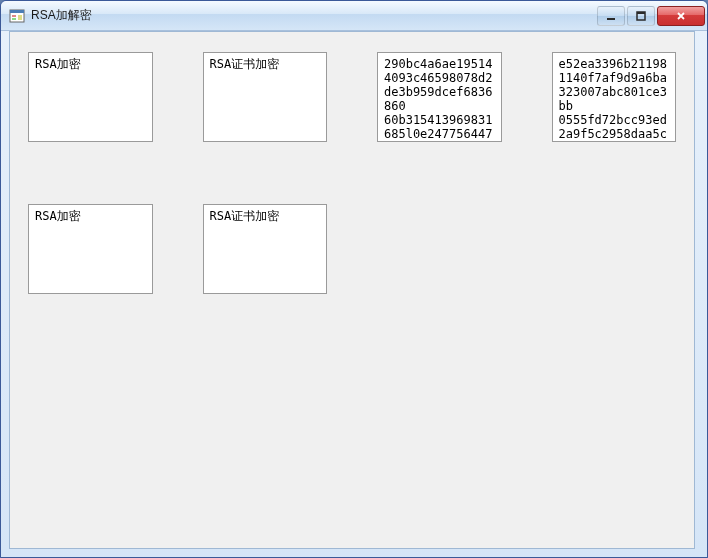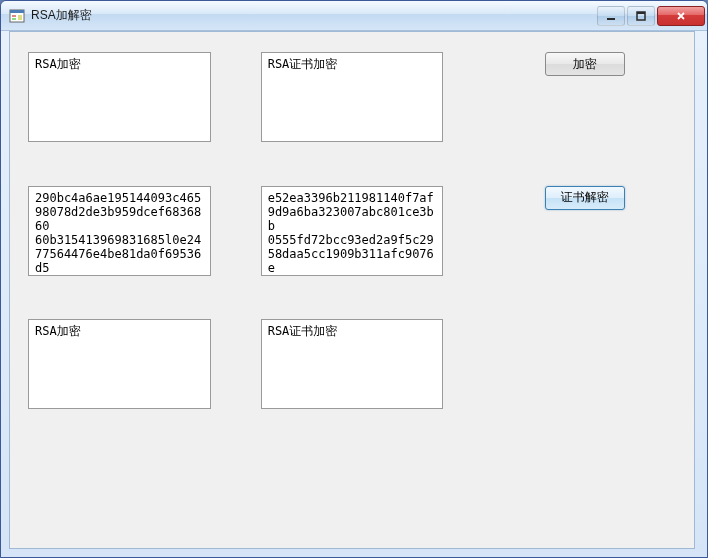--- a/index.html
+++ b/index.html
@@ -57,21 +57,21 @@
       border-radius: 3px;
     }
     .win-btn svg { width: 12px; height: 12px; }
     .client-area {
       flex: 1;
       background: #f0f0f0;
       margin: 0 12px 8px 8px;
       border: 1px solid #9fb8d4;
       padding: 20px 18px;
       display: grid;
-      grid-template-columns: 1fr 1fr 1fr;
+      grid-template-columns: 1fr 1fr 1fr 1fr;
       grid-template-rows: auto auto auto auto auto;
       column-gap: 50px;
       row-gap: 12px;
     }
     .textbox {
       width: 100%;
       height: 90px;
       background: #fff;
       border: 1px solid #9a9a9a;
       padding: 4px 6px;
@@ -134,37 +134,31 @@
           </svg>
       </div>
     </div>
   </div>
 
   <div class="client-area">
 
     <textarea class="textbox" readonly="" style="">RSA加密</textarea>
     <textarea class="textbox" readonly="" style="">RSA证书加密</textarea>
 
-    <div class="btn-row">
-      <button class="btn">加密</button>
-    </div>
 
     <textarea class="textbox" readonly="" style="">290bc4a6ae195144093c46598078d2de3b959dcef6836860
 60b315413969831685l0e2477564476e4be81da0f69536d5
 ea7545bd456c712ce3131c1c85fad572b7d579b672f01f0
 3c42e0883eddbaec8951221f17dadba0b1a3e210026b13c
 dee65ac60fc098909cd77d8504e2fc908506c7439aea849
 98a3c44f5576523b5b29f</textarea>
     <textarea class="textbox" readonly="" style="">e52ea3396b211981140f7af9d9a6ba323007abc801ce3bb
 0555fd72bcc93ed2a9f5c2958daa5cc1909b311afc9076e
 b103113c207f7531c1d56285b1e2b60ca40190990cba213
 05005ab67d98cb9ebea8e513366b83120a096743894f7a7
 c66f089129782da6f8be375a445dfad1168d4d82b0c2c79
 dabf13ac3ae5fd966a5ef</textarea>
 
-    <div class="btn-row">
-      <button class="btn focused">证书解密</button>
-    </div>
 
     <textarea class="textbox" readonly="" style="">RSA加密</textarea>
     <textarea class="textbox" readonly="" style="">RSA证书加密</textarea>
   </div>
 </div>
 
 </body></html>

